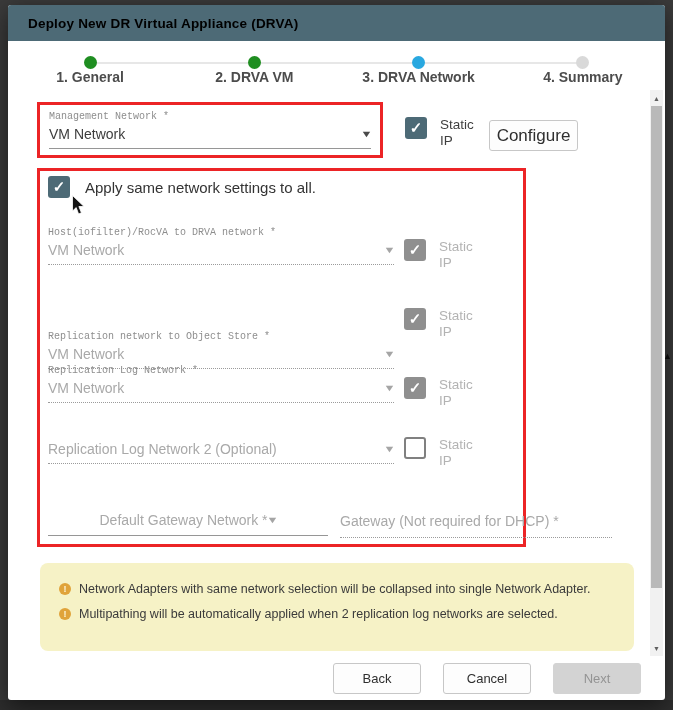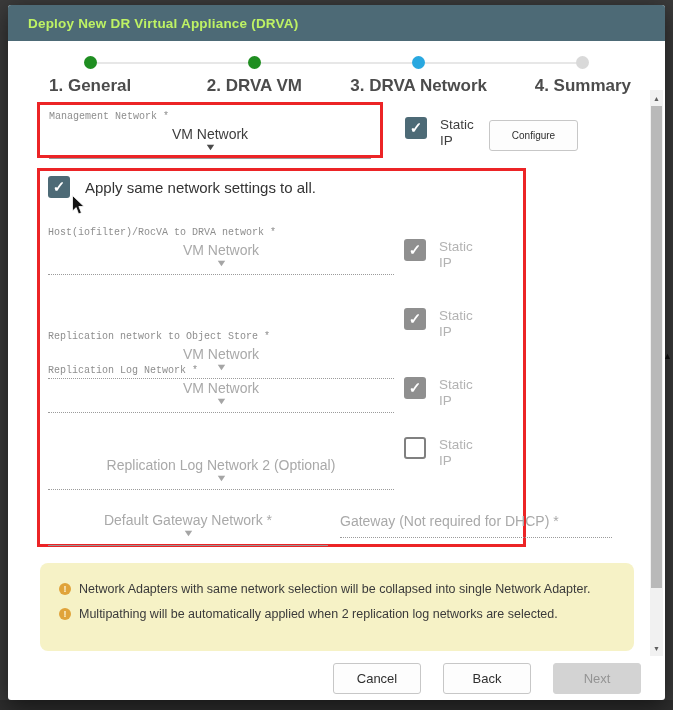--- a/index.html
+++ b/index.html
@@ -5,36 +5,36 @@
   html,body{margin:0;padding:0;width:673px;height:710px;overflow:hidden;
     font-family:"Liberation Sans",sans-serif;background:#3b3b3b;position:relative;}
   *{box-sizing:border-box;}
   .backdrop-bottom{position:absolute;left:0;right:0;bottom:0;height:10px;background:#2d2d2d;}
   .backdrop-marker{position:absolute;right:1px;top:352px;color:#0e0e0e;font-size:9px;line-height:9px;}
 
   .dialog{position:absolute;left:8px;top:5px;width:657px;height:695px;background:#ffffff;
     border-radius:3px;box-shadow:0 6px 24px rgba(0,0,0,.55);}
   .dialog-header{height:36px;background:#4d6a76;border-radius:3px 3px 0 0;display:flex;
     align-items:center;padding:0 20px;}
-  .dialog-title{color:#bef264;font-weight:bold;font-size:13.5px;letter-spacing:.2px;}
+  .dialog-title{color:#000000;font-weight:bold;font-size:13.5px;letter-spacing:.2px;}
 
   
   .stepper{position:absolute;left:0;top:46px;width:657px;height:46px;}
   .stepper-line{position:absolute;top:11px;left:82px;right:82px;height:2px;background:#e7e7e7;}
   .steps{position:relative;display:flex;height:100%;}
   .step{flex:1;display:flex;flex-direction:column;align-items:center;}
   .step-dot{width:13px;height:13px;border-radius:50%;margin-top:5px;position:relative;z-index:1;}
   .dot-complete{background:#1f8e21;}
   .dot-active{background:#29a8e0;}
   .dot-pending{background:#d9d9d9;}
-  .step-label{margin-top:7px;font-size:17px;font-weight:bold;color:#4c4c4c;}
+  .step-label{font-size:14px;font-weight:bold;color:#4c4c4c;}
 
   
   .field-label{font-size:10px;color:#8e8e8e;font-family:Liberation Mono, monospace;}
-  .sel-row{display:flex;justify-content:space-between;align-items:center;flex-direction:column;}
+  .sel-row{display:flex;justify-content:space-between;align-items:center;}
   .sel-value{font-size:14px;color:#3d3d3d;}
   .sel-value.dis{color:#a9a9a9;}
   .caret{font-size:9px;color:#4a4a4a;transform:scaleX(1.4);display:inline-block;}
   .caret.dis{color:#a5a5a5;}
   .u-solid{border-bottom:1px solid #969696;}
   .u-dot{border-bottom:1px dotted #9b9b9b;}
 
   .cb{width:22px;height:22px;border-radius:3px;display:flex;align-items:center;
     justify-content:center;font-size:15px;font-weight:bold;color:#fff;flex:none;}
   .cb-on{background:#4d6a76;}
@@ -43,32 +43,32 @@
   .sip{display:flex;gap:13px;align-items:flex-start;}
   .sip-label{font-size:13.5px;line-height:1.2;width:46px;color:#3f3f3f;}
   .sip-label.dis{color:#b3b3b3;}
 
   
   .hl{position:absolute;border:3px solid #ec2426;}
   .hl-1{left:29px;top:97px;width:346px;height:56px;padding:6px 9px 0 9px;}
   .hl-1 .sel-row{margin-top:4px;padding-bottom:6px;}
   .sip-1{position:absolute;left:397px;top:112px;}
   .configure-btn{position:absolute;left:481px;top:115px;width:89px;height:31px;background:#fdfdfd;
-    border:1px solid #c7c7c7;border-radius:3px;font-size:10px;color:#2f2f2f;
+    border:1px solid #c7c7c7;border-radius:3px;font-size:17px;color:#2f2f2f;
     font-family:"Liberation Sans",sans-serif;}
 
   
   .hl-2{left:29px;top:163px;width:489px;height:379px;}
   .apply-row{position:absolute;left:8px;top:5px;display:flex;align-items:center;gap:15px;}
   .apply-label{font-size:15px;color:#333;}
   .cursor-svg{position:absolute;left:31px;top:24px;}
   .frow{position:absolute;left:8px;width:346px;}
   .frow .sel-row{margin-top:4px;padding-bottom:6px;}
   .frow-1{top:56px;} .frow-2{top:125px;margin-top:35px;} .frow-3{top:194px;}
-  .frow-4{top:270px;} .frow-4 .sel-row{margin-top:16px;}
+  .frow-4{top:270px;} .frow-4 .sel-row{margin-top:0;}
   .sip-d{position:absolute;left:364px;}
   .sip-d1{top:68px;} .sip-d2{top:137px;} .sip-d3{top:206px;} .sip-d4{top:266px;}
   .gw-net{position:absolute;left:8px;top:341px;width:280px;}
   .gw-net .sel-row{padding-bottom:7px;justify-content:center;}
   .gw-ip{position:absolute;left:300px;top:341px;width:272px;padding-bottom:7px;}
   .gw-ip .sel-value{white-space:nowrap;}
 
   
   .notice-box{position:absolute;left:32px;top:558px;width:594px;height:88px;background:#f6f2c6;
     border-radius:8px;padding:19px 14px 0 19px;}
@@ -224,22 +224,22 @@
       <span class="notice-icon">!</span>
       <span class="notice-text">Network Adapters with same network selection will be collapsed into single Network Adapter.</span>
     </div>
     <div class="notice-row">
       <span class="notice-icon">!</span>
       <span class="notice-text">Multipathing will be automatically applied when 2 replication log networks are selected.</span>
     </div>
   </div>
 
   <div class="footer">
+    <button class="btn btn-normal">Back</button>
     <button class="btn btn-normal">Cancel</button>
-    <button class="btn btn-normal">Back</button>
     <button class="btn btn-disabled">Next</button>
   </div>
 
   <div class="scrollbar">
     <div class="sb-arrow sb-up">▲</div>
     <div class="sb-thumb"></div>
     <div class="sb-arrow sb-down">▼</div>
   </div>
 
 </div>

